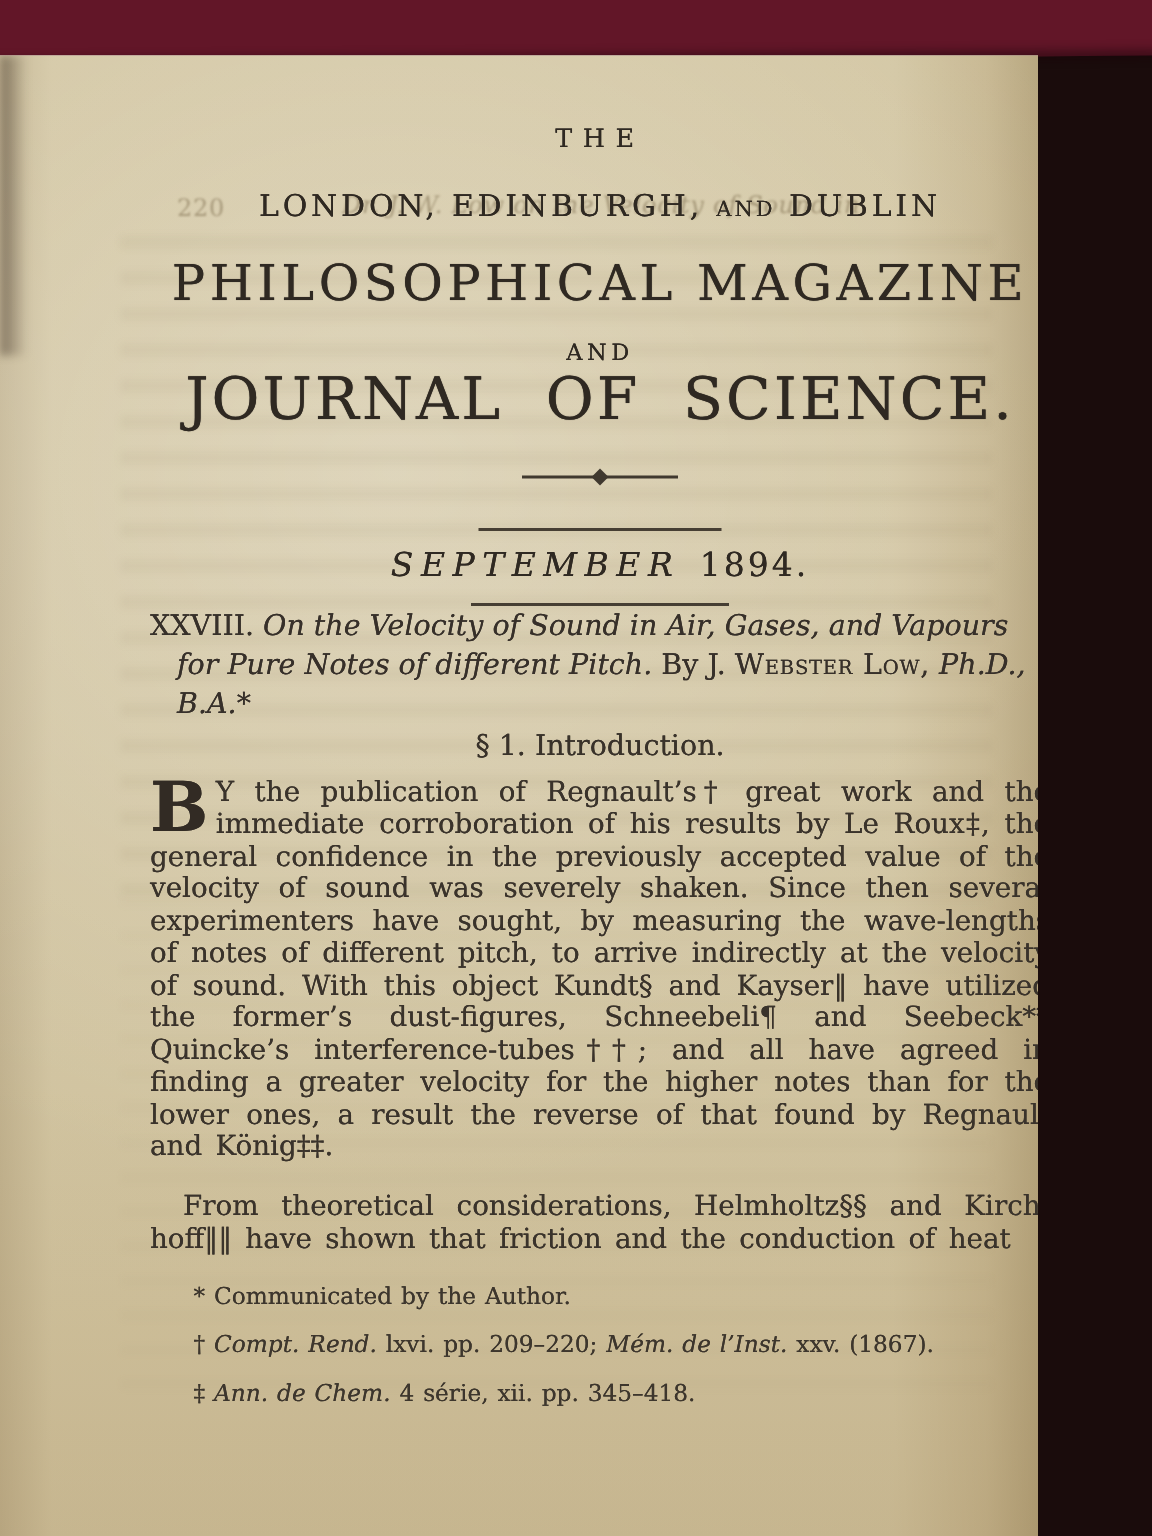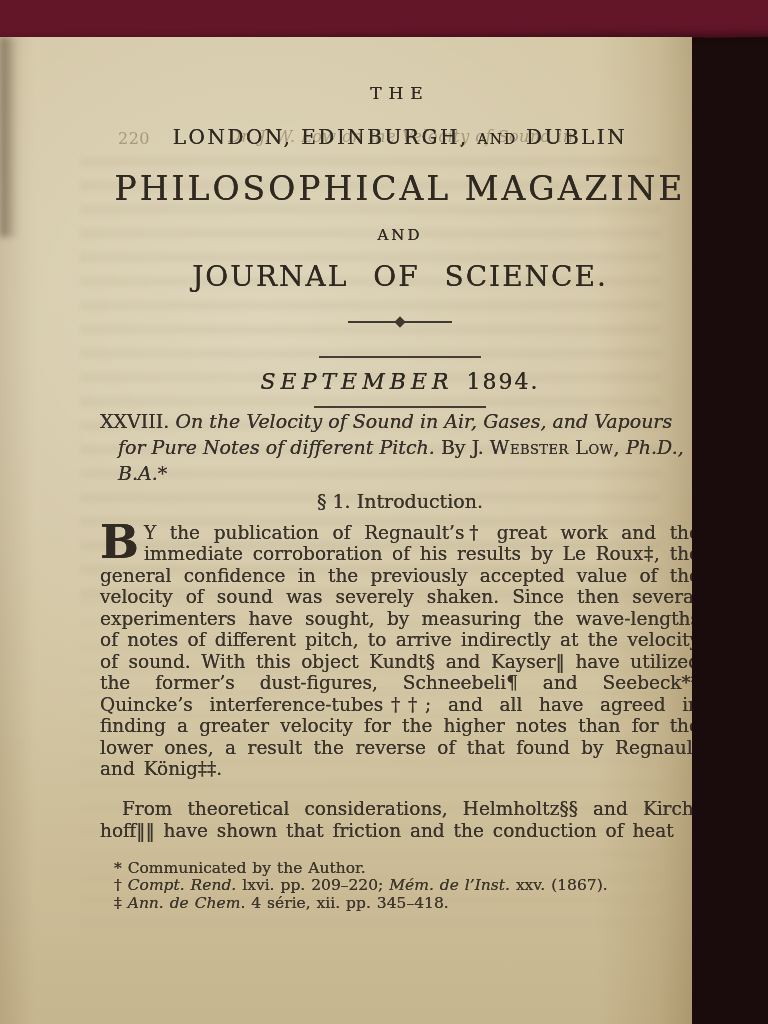--- a/index.html
+++ b/index.html
@@ -57,21 +57,21 @@
 
   .content{position:absolute;left:100px;top:0;width:600px;color:#39322a;}
 
   
   .masthead{text-align:center;color:#2f2922;}
   .m-the{margin-top:46px;font-size:17px;letter-spacing:7px;text-shadow:0 0 .4px currentColor;}
   .m-cities{margin-top:22px;font-size:20px;letter-spacing:2.5px;text-shadow:0 0 .4px currentColor;}
   .m-cities .andsm{font-size:14px;letter-spacing:2px;}
   .m-title1{margin-top:20px;font-size:33px;letter-spacing:3px;text-shadow:0 0 .5px currentColor;}
   .m-and{margin-top:18px;font-size:15px;letter-spacing:3px;text-shadow:0 0 .3px currentColor;}
-  .m-title2{margin-top:16px;font-size:28px;letter-spacing:2px;word-spacing:14px;text-shadow:0 0 .5px currentColor;}
+  .m-title2{font-size:39px;letter-spacing:2px;word-spacing:14px;text-shadow:0 0 .5px currentColor;}
 
   .ornament{margin:24px auto 0;width:104px;height:9px;position:relative;}
   .ornament .bar{position:absolute;top:4px;left:0;width:100%;height:1.6px;background:#40392f;}
   .ornament .diamond{
     position:absolute;top:1px;left:48px;width:8px;height:8px;background:#40392f;
     transform:rotate(45deg);
   }
 
   .m-series{margin-top:24px;font-size:22px;letter-spacing:2.5px;text-shadow:0 0 .4px currentColor;}
   .rule{margin:0 auto;background:#463e33;height:1.8px;}
@@ -97,21 +97,21 @@
   .p1{margin-top:10px;}
   .dropcap{
     float:left;font-size:46px;line-height:37px;padding:2px 5px 0 0;font-weight:bold;
     color:#322b24;
   }
   .p2{margin-top:3px;text-indent:22px;}
 
   
   .footnotes{margin-top:8px;font-size:15.5px;line-height:17.5px;color:#3d362d;
     text-shadow:0 0 .25px currentColor;}
-  .footnote{margin:0;text-indent:14px;text-align:justify;word-spacing:1px;}
+  .footnote{margin:15px;text-indent:14px;text-align:justify;word-spacing:1px;}
   .footnote i{font-style:italic;}
 </style>
 </head>
 <body>
 
 <div class="photo">
 
   <div class="cover-band"></div>
 
   <div class="page">

